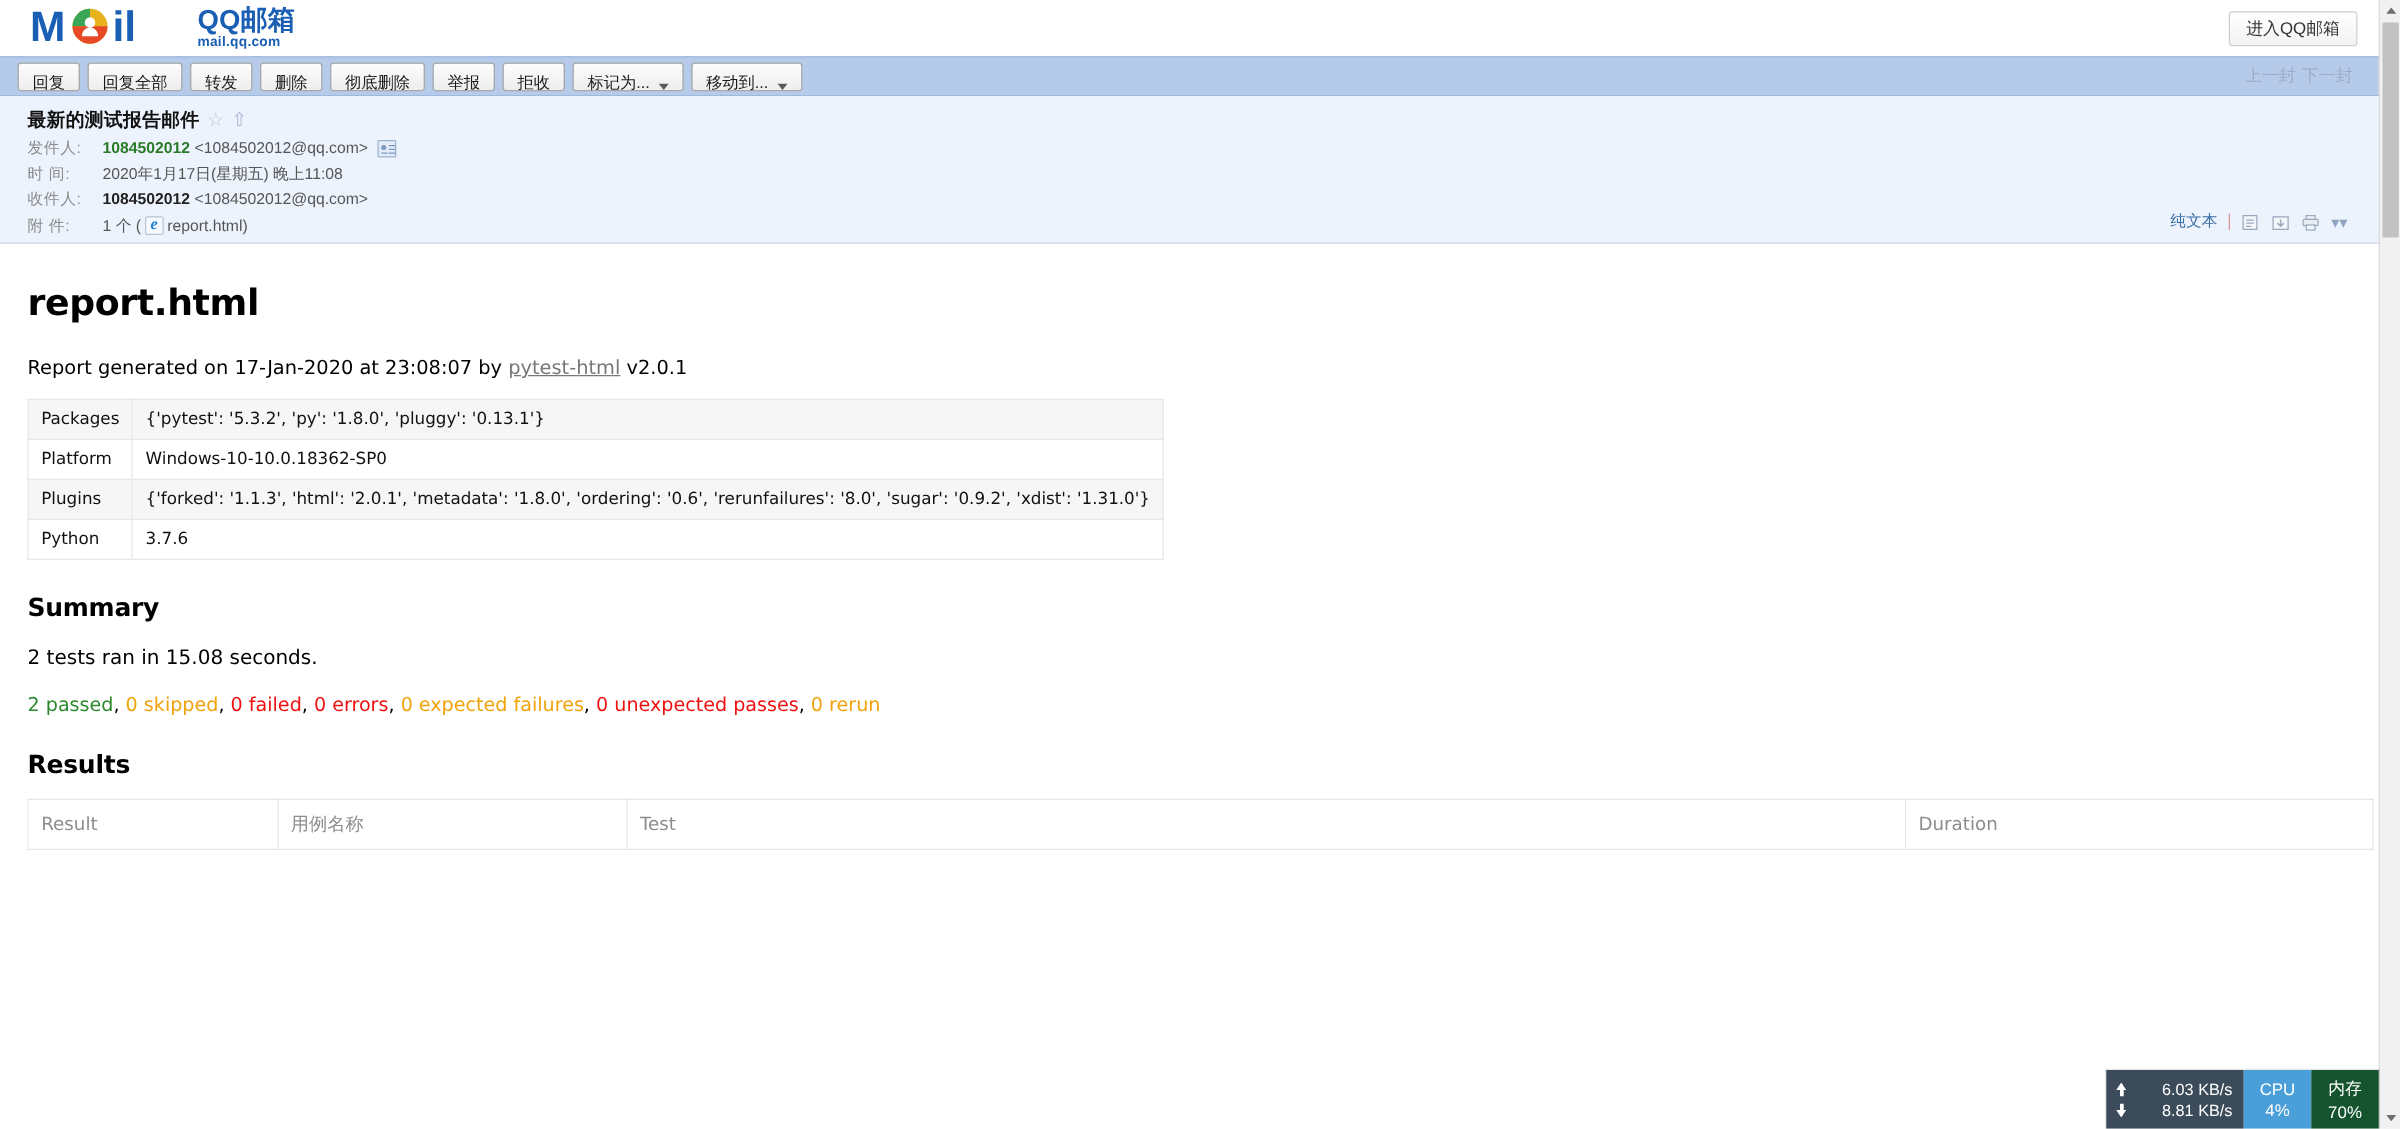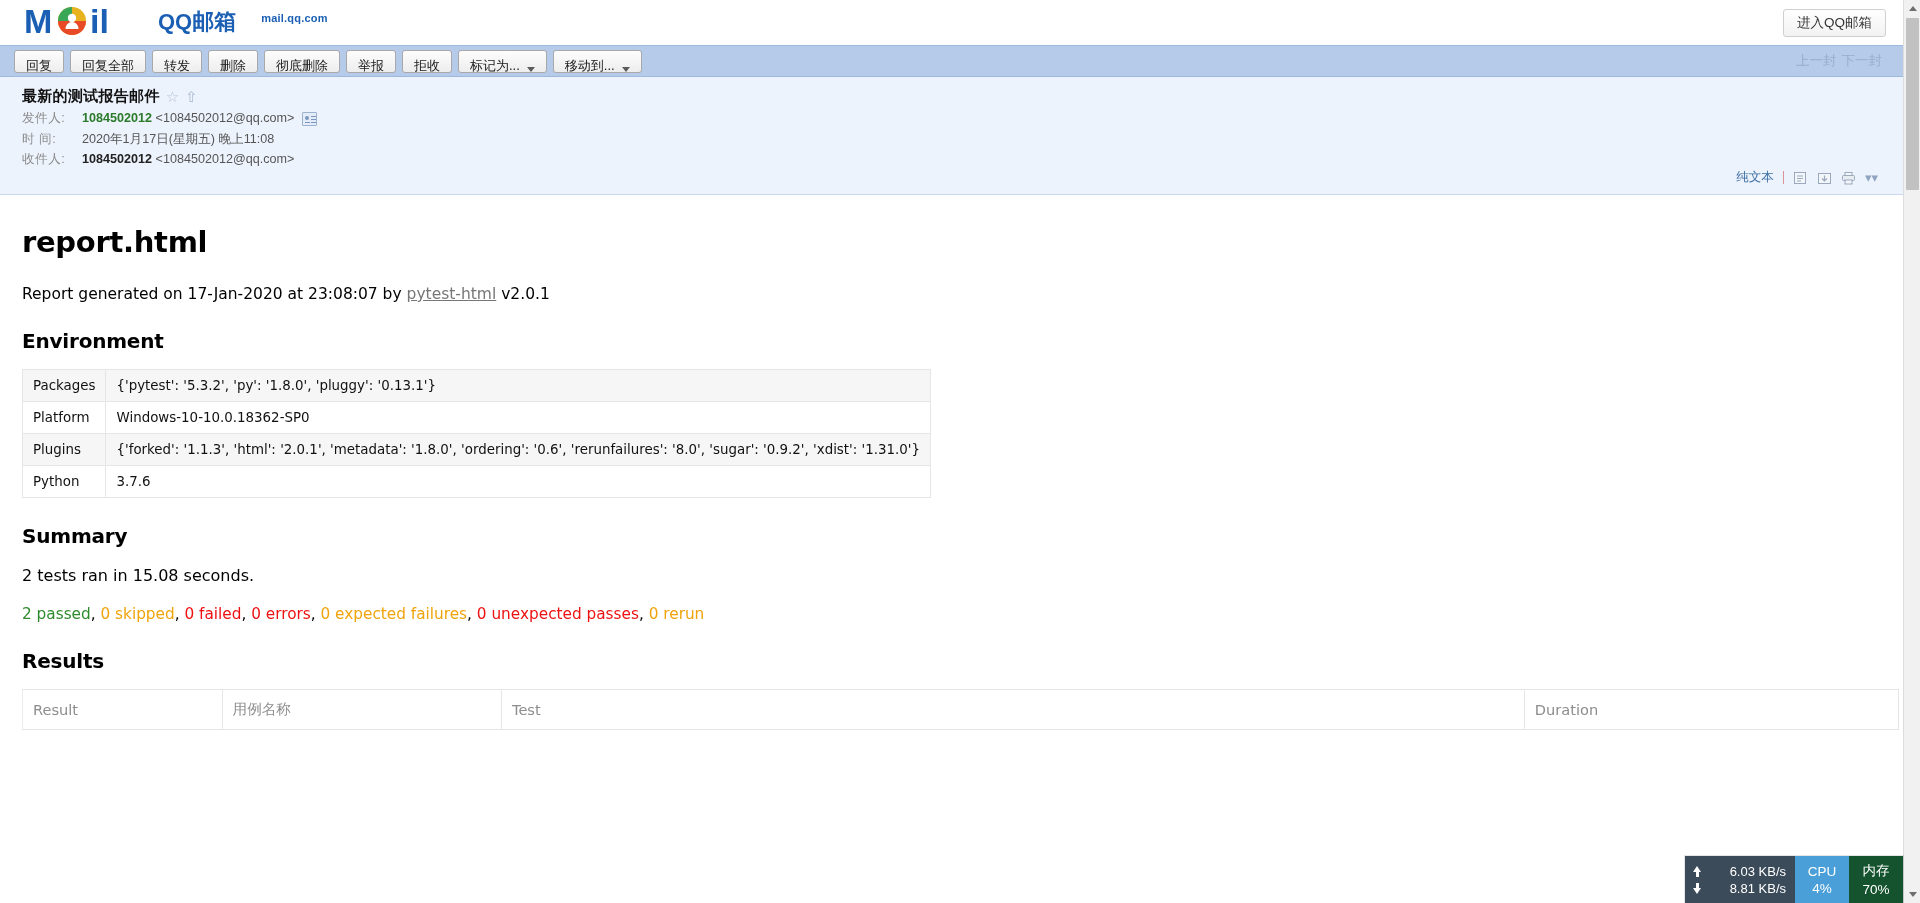--- a/index.html
+++ b/index.html
@@ -18,29 +18,28 @@
     position: relative;
     height: 45px;
     background: #ffffff;
     border-bottom: 0;
   }
   .logo-wrap {
     position: absolute; left: 24px; top: 2px;
     display: flex; align-items: center; gap: 6px;
   }
   .logo-mark { display:block; }
-  .logo-text { display:flex; line-height:1; margin-left:2px; }
+  .logo-text { display:flex; flex-direction:column; line-height:1; margin-left:2px; }
   .logo-cn {
     font-size: 22px; font-weight: bold; color: #1a5fb4;
     letter-spacing: 0px; font-family:"Liberation Sans", sans-serif;
   }
   .logo-url {
     font-size: 11px; font-weight: bold; color: #1a5fb4; margin-top: 2px;
     letter-spacing: 0.2px;
-    margin-left: 25px;
   }
   .enter-btn {
     position: absolute; right: 34px; top: 9px;
     padding: 4px 13px;
     font-size: 13.5px; color: #333;
     background: linear-gradient(#ffffff,#f2f2f2);
     border: 1px solid #cfcfcf; border-radius: 3px;
     cursor: pointer; white-space: nowrap;
   }
 
@@ -328,20 +327,26 @@
     </div>
 
     <div class="hrow">
       <span class="hlabel">收件人:</span>
       <span class="hval to">
         <b>1084502012</b>
         <span>&lt;1084502012@qq.com&gt;</span>
       </span>
     </div>
 
+    <div class="hrow">
+      <span class="hlabel">附 件:</span>
+      <span class="hval">
+        <span>1 个 (</span><span class="ie-icon"></span><span>report.html</span><span>)</span>
+      </span>
+    </div>
 
     <div class="head-tools">
       <span class="plain-link">纯文本</span>
       <span class="divider-v"></span>
       <span class="mini-ico">
         <svg width="15" height="14" viewBox="0 0 15 14">
             <rect x="1.5" y="1.5" width="11" height="11" fill="#f3f6fa" stroke="#9aa9bd"></rect>
             <path d="M4 5h6M4 7.5h6M4 10h4" stroke="#9aa9bd" stroke-width="1"></path>
           </svg>
       </span>
@@ -362,21 +367,20 @@
     </div>
   </div>
 
   <div class="report">
     <h1>report.html</h1>
 
     <p class="gen-line">
       <span>Report generated on 17-Jan-2020 at 23:08:07 by </span><a href="#">pytest-html</a><span> v2.0.1</span>
     </p>
 
-    <h2>Environment</h2>
 
     <table class="env">
       <tbody>
         <tr>
           <td class="k">Packages</td>
           <td>{'pytest': '5.3.2', 'py': '1.8.0', 'pluggy': '0.13.1'}</td>
         </tr>
         <tr>
           <td class="k">Platform</td>
           <td>Windows-10-10.0.18362-SP0</td>

